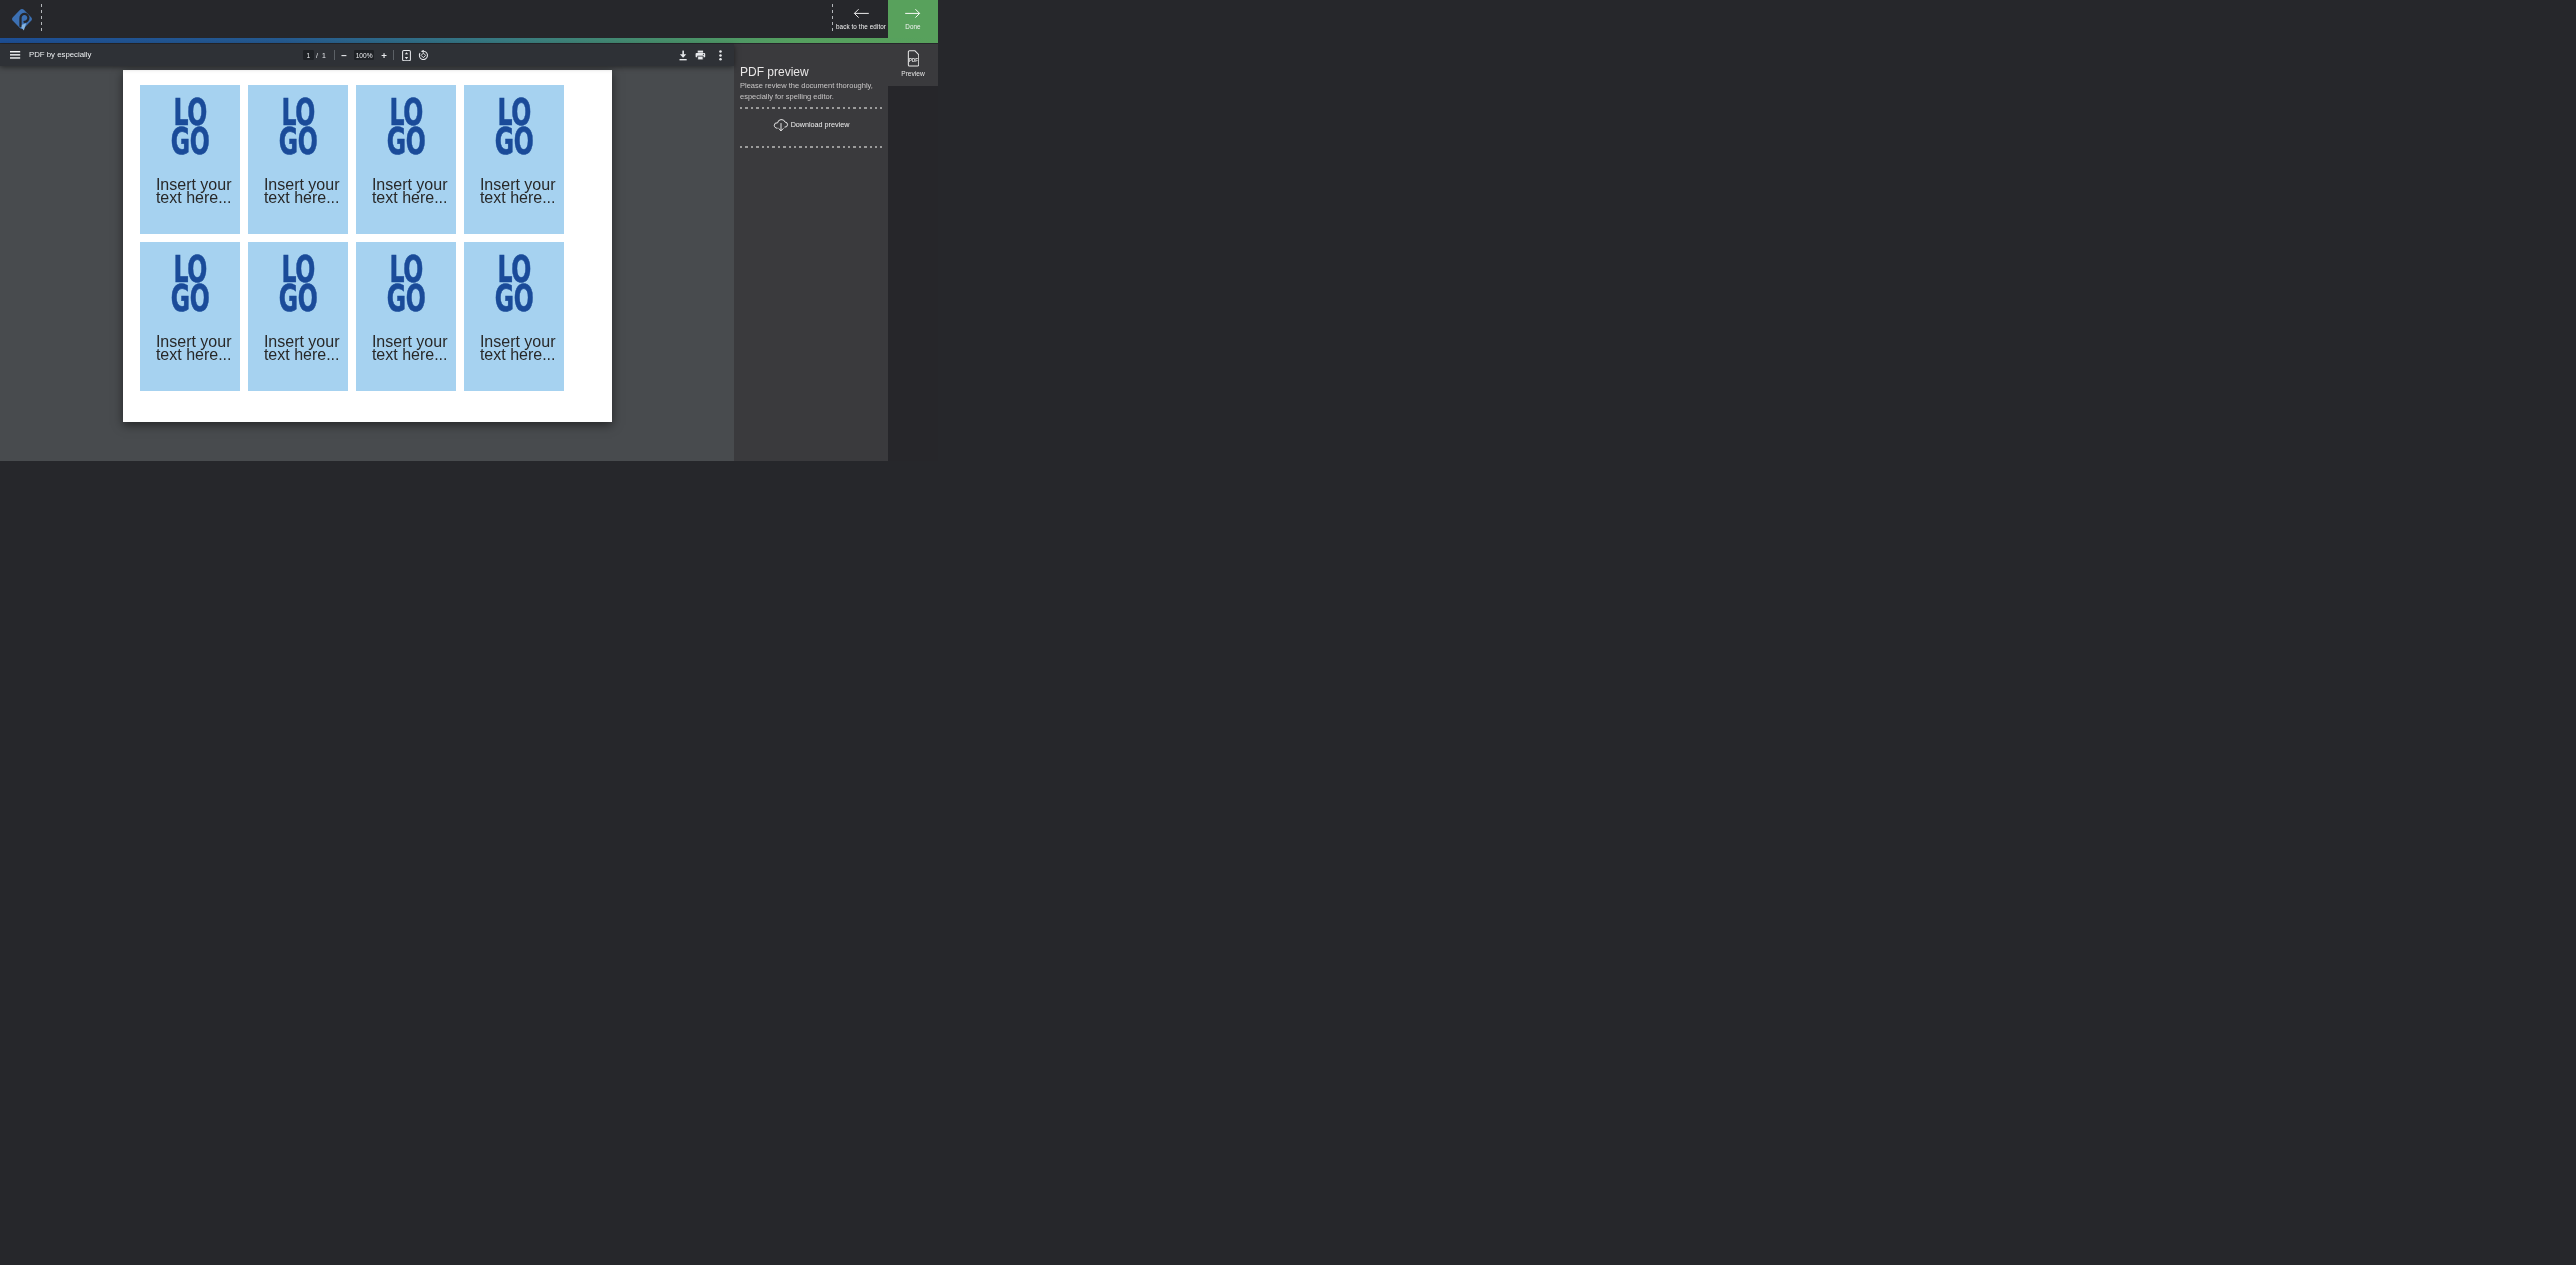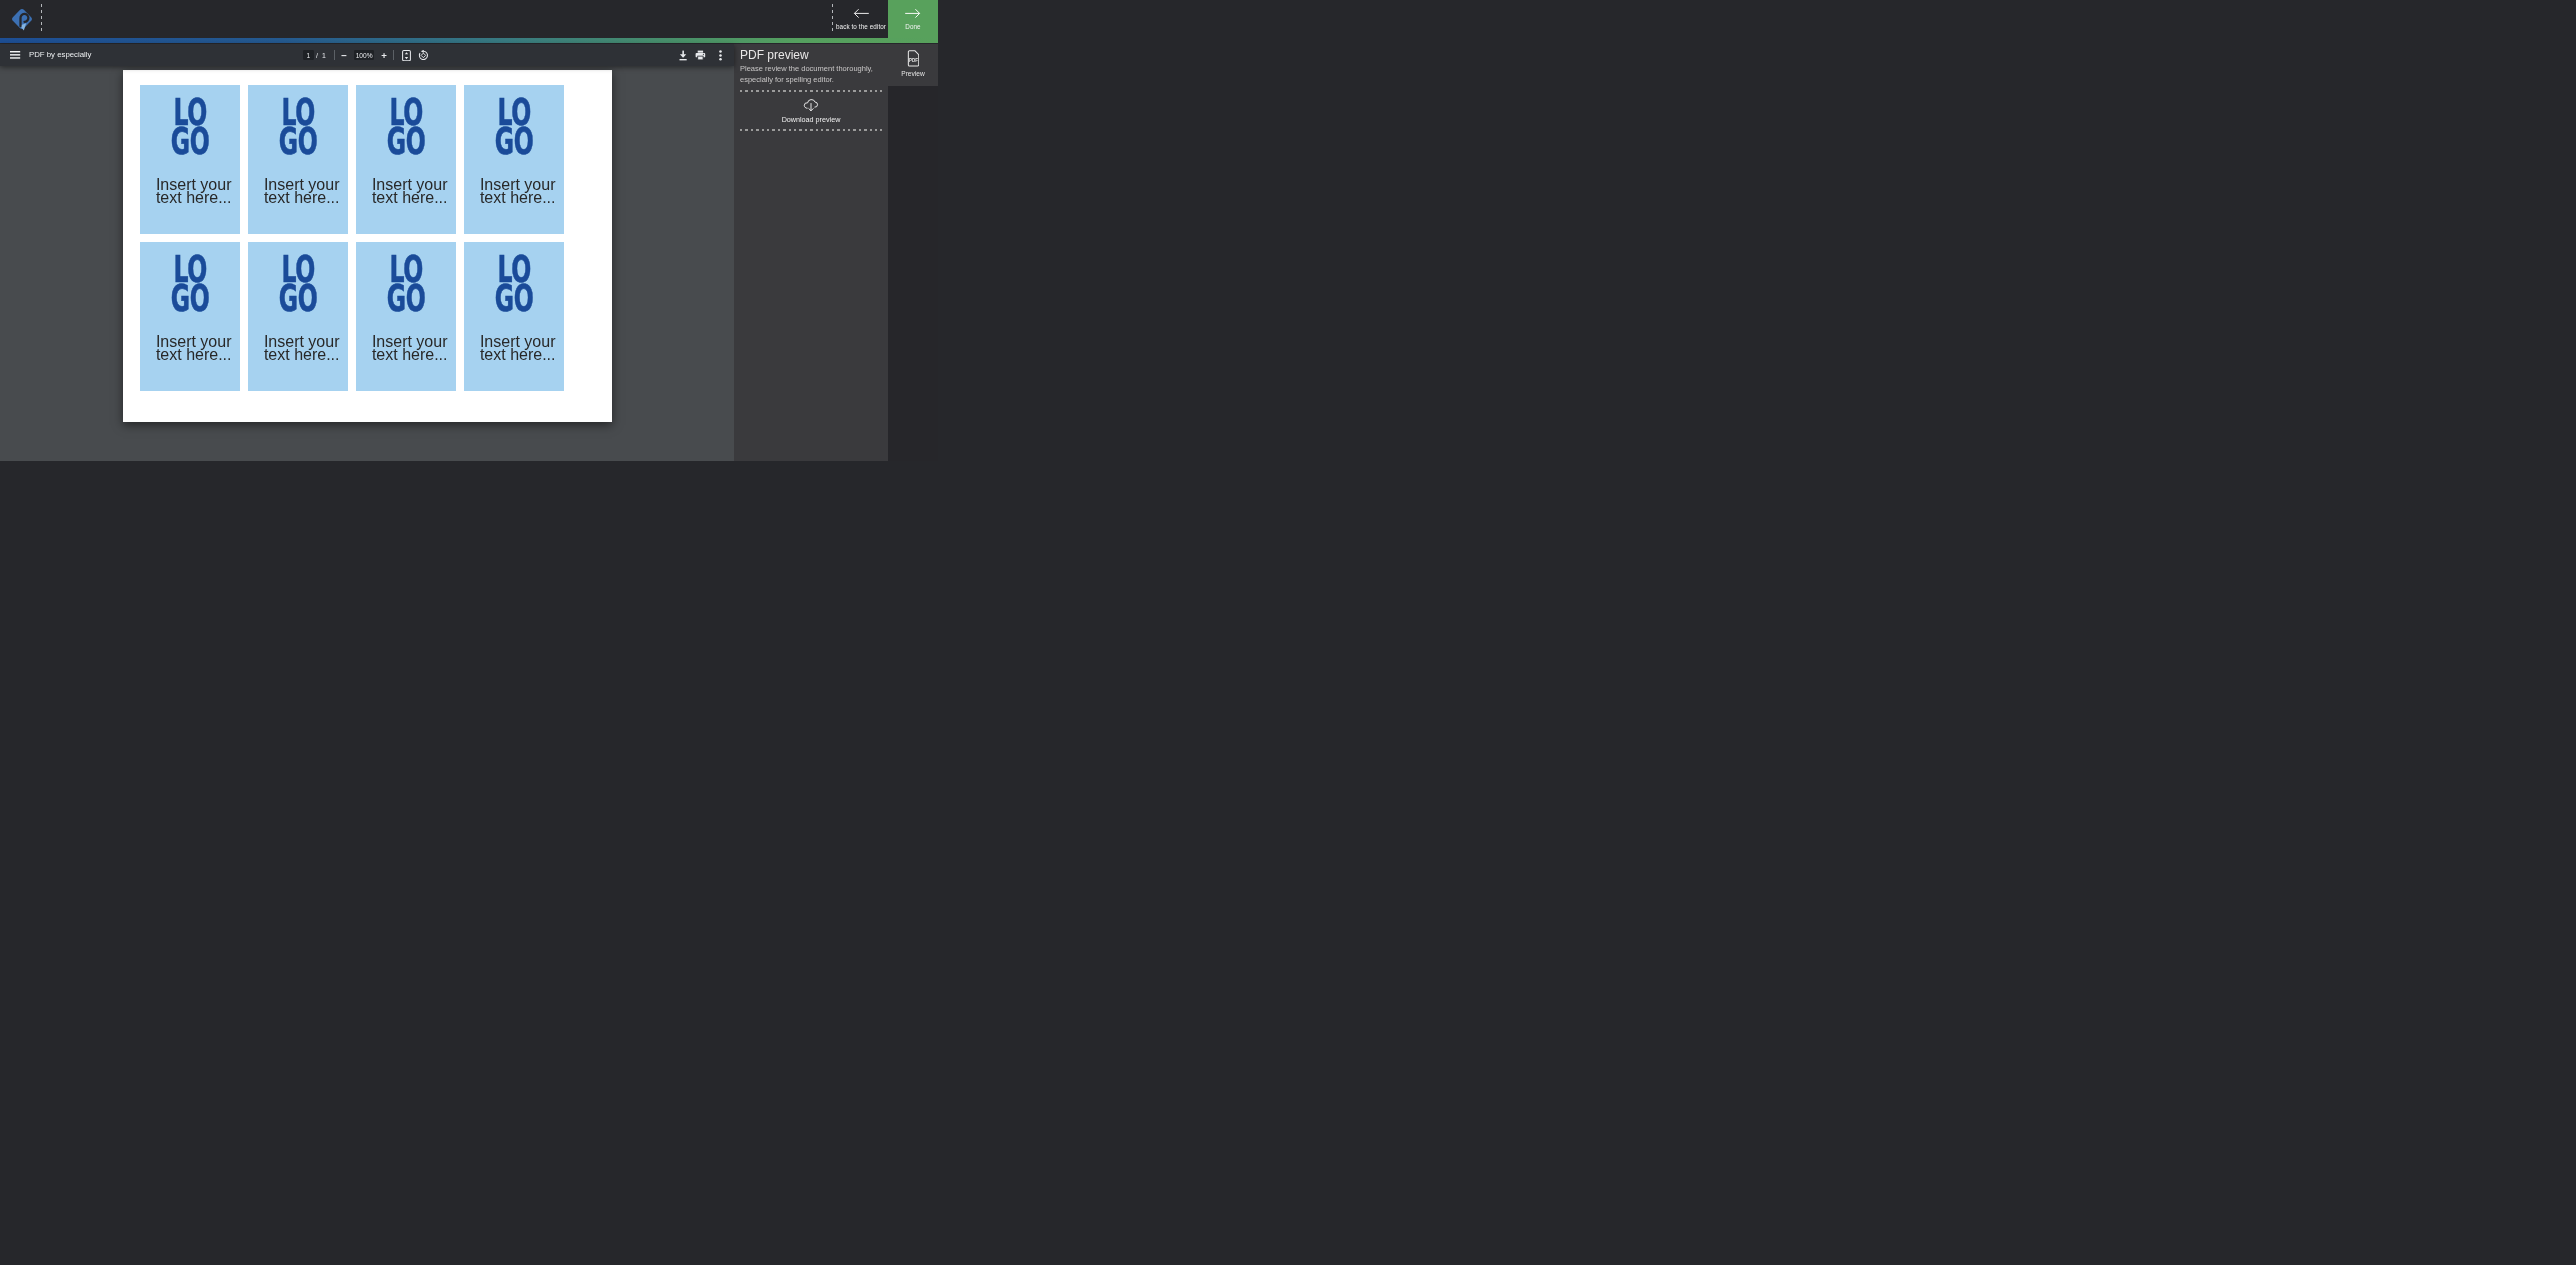--- a/index.html
+++ b/index.html
@@ -48,27 +48,27 @@
     grid-template-columns:repeat(4,100px); grid-auto-rows:149px; column-gap:17.3px; row-gap:14.4px;gap:8px; }
   .card { background:var(--cardblue,#a6d2f0); text-align:center; overflow:hidden; }
   .card-logo { padding-top:13px; font-family:"DejaVu Sans",sans-serif; font-weight:bold; font-size:38px;
     line-height:29px; color:var(--logoblue,#1a4b99); }
   .logo-inner { display:inline-block; transform:scaleX(.62); transform-origin:50% 0;
     -webkit-text-stroke:0.6px currentColor; letter-spacing:-0.6px; }
   .card-text { margin-top:21.5px; font-size:16px; line-height:13px; font-weight:normal; color:#282828;margin-left:8px; }
 
   
   .sidebar { position:absolute; left:734px; top:44px; width:204px; height:417px; background:#3a3a3d; }
-  .side-inner { position:absolute; left:0; top:0; width:154px; padding:5px 6px 0 6px; }
+  .side-inner { position:absolute; left:0; top:0; width:154px; padding:22px 6px 0 6px; }
   .side-title { font-size:12px; line-height:13px; font-weight:400; color:#e9e7e7; }
   .side-desc { margin-top:2.4px; font-size:7.5px; line-height:10.2px; color:#c9c7c7; }
   .dotline { margin-top:5.4px; height:1.8px; width:142px;
     background-image:repeating-linear-gradient(90deg,#9b9b9b 0,#9b9b9b 2.4px,transparent 2.4px,transparent 5.4px); }
-  .download-row { height:32px; display:flex; align-items:center; justify-content:flex-end; gap:2px;
-    background:transparent; border:none; width:142px; cursor:pointer;flex-direction:column; }
+  .download-row { height:32px; display:flex; align-items:center; justify-content:center; gap:2px;
+    background:transparent; border:none; width:142px; cursor:pointer; }
   .download-label { font-size:7.2px; color:#f0f0f0; }
   .tabstrip { position:absolute; right:0; top:0; width:50px; height:100%; background:#26262a; }
   .tab-active { height:42px; background:#3a3a3d; display:flex; flex-direction:column; align-items:center;
     padding-top:6px; cursor:pointer; }
   .tab-label { margin-top:3px; font-size:6.6px; color:#e5e5e5; }
 
   svg { display:block; }
 </style>
 </head>
 <body>

